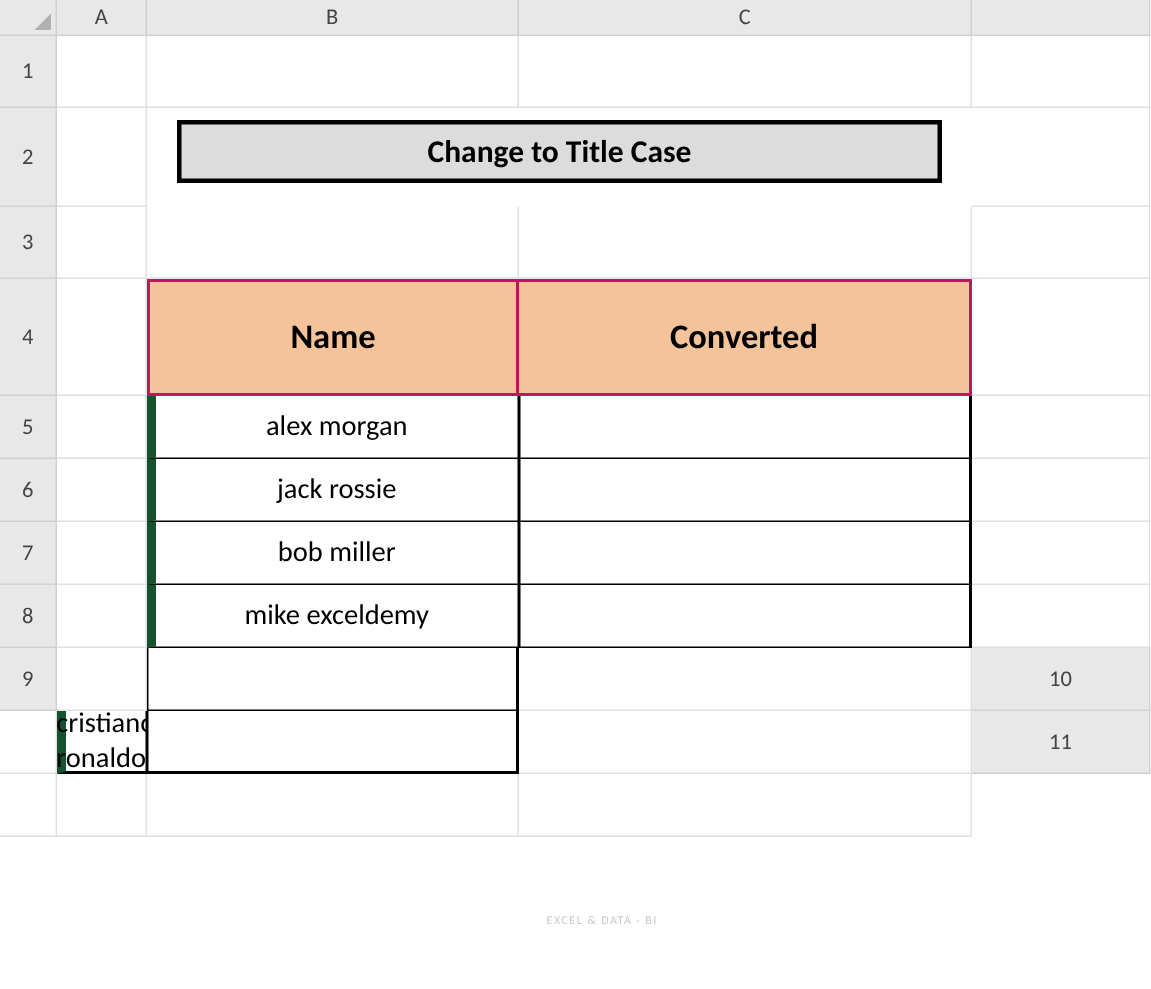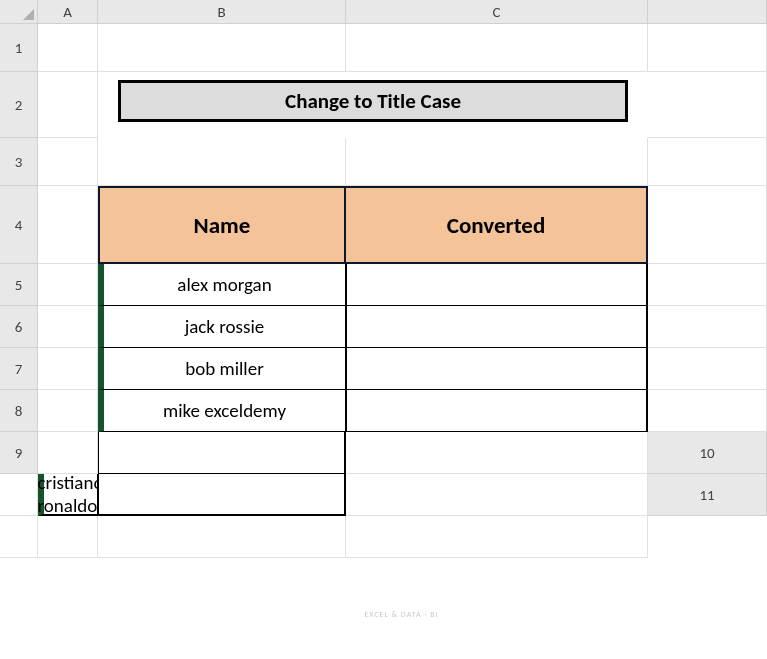--- a/index.html
+++ b/index.html
@@ -78,21 +78,21 @@
       height: 42px;
       display: flex;
       align-items: center;
       justify-content: center;
       font-size: 21px;
       font-weight: bold;
       color: #000;
     }
     .table-header {
       background: #f4c39a;
-      border: 2px solid #0f172a;
+      border: 2px solid #be185d;
       font-size: 23px;
       font-weight: bold;
       color: #000;
       display: flex;
       align-items: center;
       justify-content: center;
     }
     .table-header.name {
       grid-column: 3;
       grid-row: 5;

